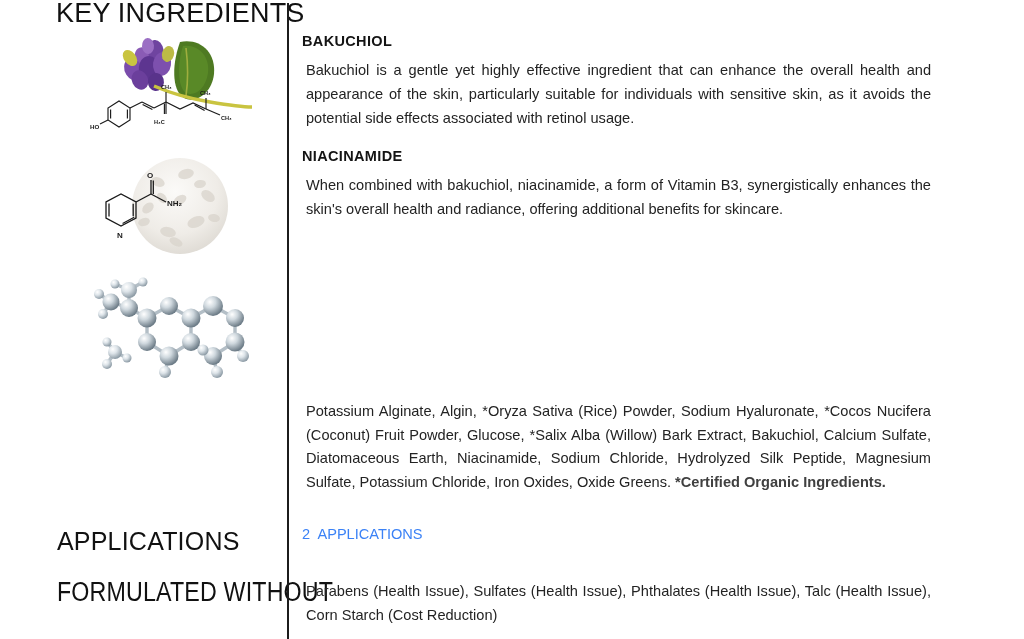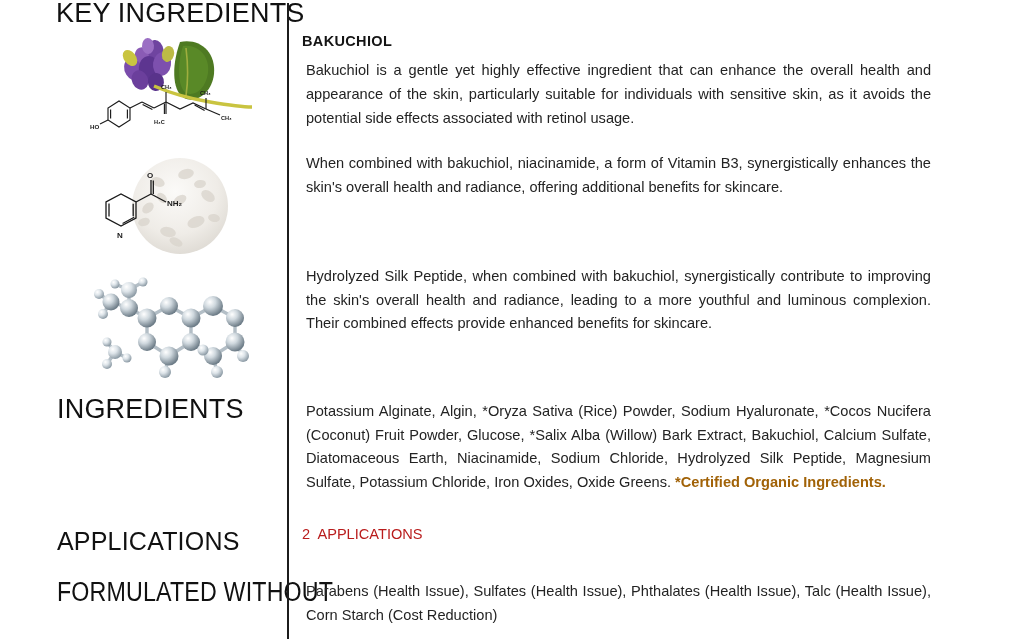--- a/index.html
+++ b/index.html
@@ -103,24 +103,24 @@
     line-height: 1.2;
   }
   .body-text {
     font-size: 14.6px;
     color: #232323;
     line-height: 1.62;
     margin: 4px;
     text-align: justify;
     text-justify: inter-word;
   }
-  .bold-note { font-weight: bold; color: #a16207; }
+  .bold-note { font-weight: bold; color: #404040; }
   .apps-line {
     font-size: 14.6px;
-    color: #b91c1c;
+    color: #3b82f6;
     margin: 0;
     white-space: pre;
   }
 </style>
 </head>
 <body>
 
 <div id="page">
 
   <div class="left-col">
@@ -260,42 +260,41 @@
           <circle cx="158" cy="84" r="6" fill="url(#sphs)"></circle>
           <circle cx="132" cy="100" r="6" fill="url(#sphs)"></circle>
           <circle cx="30" cy="80" r="7" fill="url(#sphs)"></circle>
           <circle cx="22" cy="70" r="4.5" fill="url(#sphs)"></circle>
           <circle cx="22" cy="92" r="5" fill="url(#sphs)"></circle>
           <circle cx="42" cy="86" r="4.5" fill="url(#sphs)"></circle>
         </g>
       </svg>
     </div>
 
-    <div class="section-label label-ingredients">INGREDIENTS</div>
 
     <div class="section-label label-applications">APPLICATIONS</div>
 
     <div class="section-label label-formulated">FORMULATED WITHOUT</div>
   </div>
 
   <div class="divider"></div>
 
   <div class="right-col">
 
     <div class="block block-bakuchiol">
       <h3 class="sub-heading">BAKUCHIOL</h3>
       <p class="body-text">Bakuchiol is a gentle yet highly effective ingredient that can enhance the overall health and appearance of the skin, particularly suitable for individuals with sensitive skin, as it avoids the potential side effects associated with retinol usage.</p>
     </div>
 
     <div class="block block-niacin">
+      <h3 class="sub-heading">NIACINAMIDE</h3>
       <p class="body-text">When combined with bakuchiol, niacinamide, a form of Vitamin B3, synergistically enhances the skin's overall health and radiance, offering additional benefits for skincare.</p>
     </div>
 
     <div class="block block-peptide">
-      <p class="body-text">Hydrolyzed Silk Peptide, when combined with bakuchiol, synergistically contribute to improving the skin's overall health and radiance, leading to a more youthful and luminous complexion. Their combined effects provide enhanced benefits for skincare.</p>
     </div>
 
     <div class="block block-inglist">
       <p class="body-text"><span>Potassium Alginate, Algin, *Oryza Sativa (Rice) Powder, Sodium Hyaluronate, *Cocos Nucifera (Coconut) Fruit Powder, Glucose, *Salix Alba (Willow) Bark Extract, Bakuchiol, Calcium Sulfate, Diatomaceous Earth, Niacinamide, Sodium Chloride, Hydrolyzed Silk Peptide, Magnesium Sulfate, Potassium Chloride, Iron Oxides, Oxide Greens. </span><span class="bold-note">*Certified Organic Ingredients.</span></p>
     </div>
 
     <div class="block block-apps">
       <p class="apps-line">2  APPLICATIONS</p>
     </div>
 

